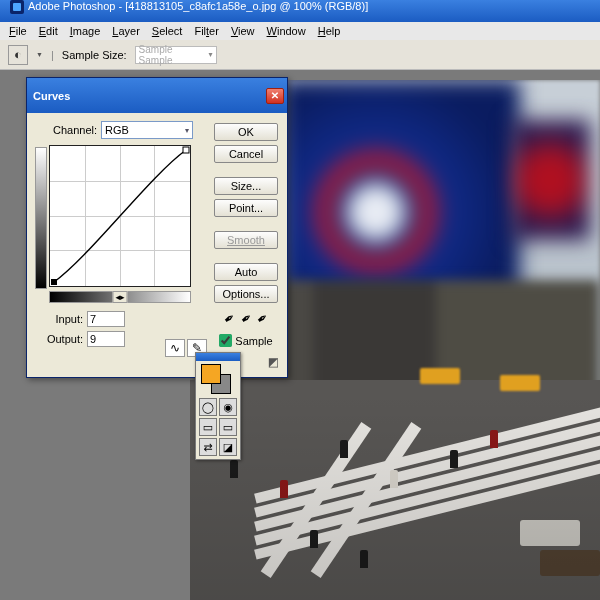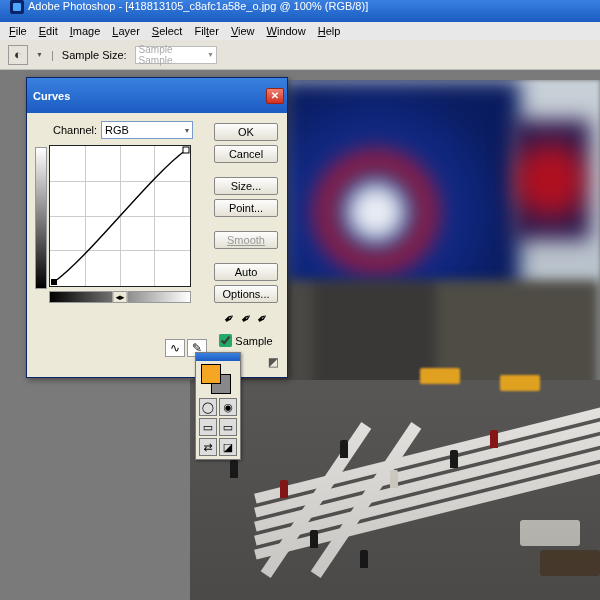--- a/index.html
+++ b/index.html
@@ -162,20 +162,26 @@
         <div class="vgrad"></div>
         <div class="grid">
           <svg class="curve-line" viewBox="0 0 140 140">
             <path d="M4,136 C40,110 100,30 136,4" stroke="#000" fill="none" stroke-width="1.4"></path>
             <rect x="1" y="133" width="6" height="6" fill="#000"></rect>
             <rect x="133" y="1" width="6" height="6" fill="#fff" stroke="#000"></rect>
           </svg>
         </div>
       </div>
       <div class="hgrad"></div>
+      <div class="io">
+        <label>Input:</label>
+        <input value="7" style="">
+        <label>Output:</label>
+        <input value="9" style="">
+      </div>
       <div class="curve-tools">
         <span>∿</span>
         <span>✎</span>
       </div>
     </div>
     <div class="dlg-right">
       <div class="btn">OK</div>
       <div class="btn">Cancel</div>
       <div class="spacer6"></div>
       <div class="btn">Size...</div>

